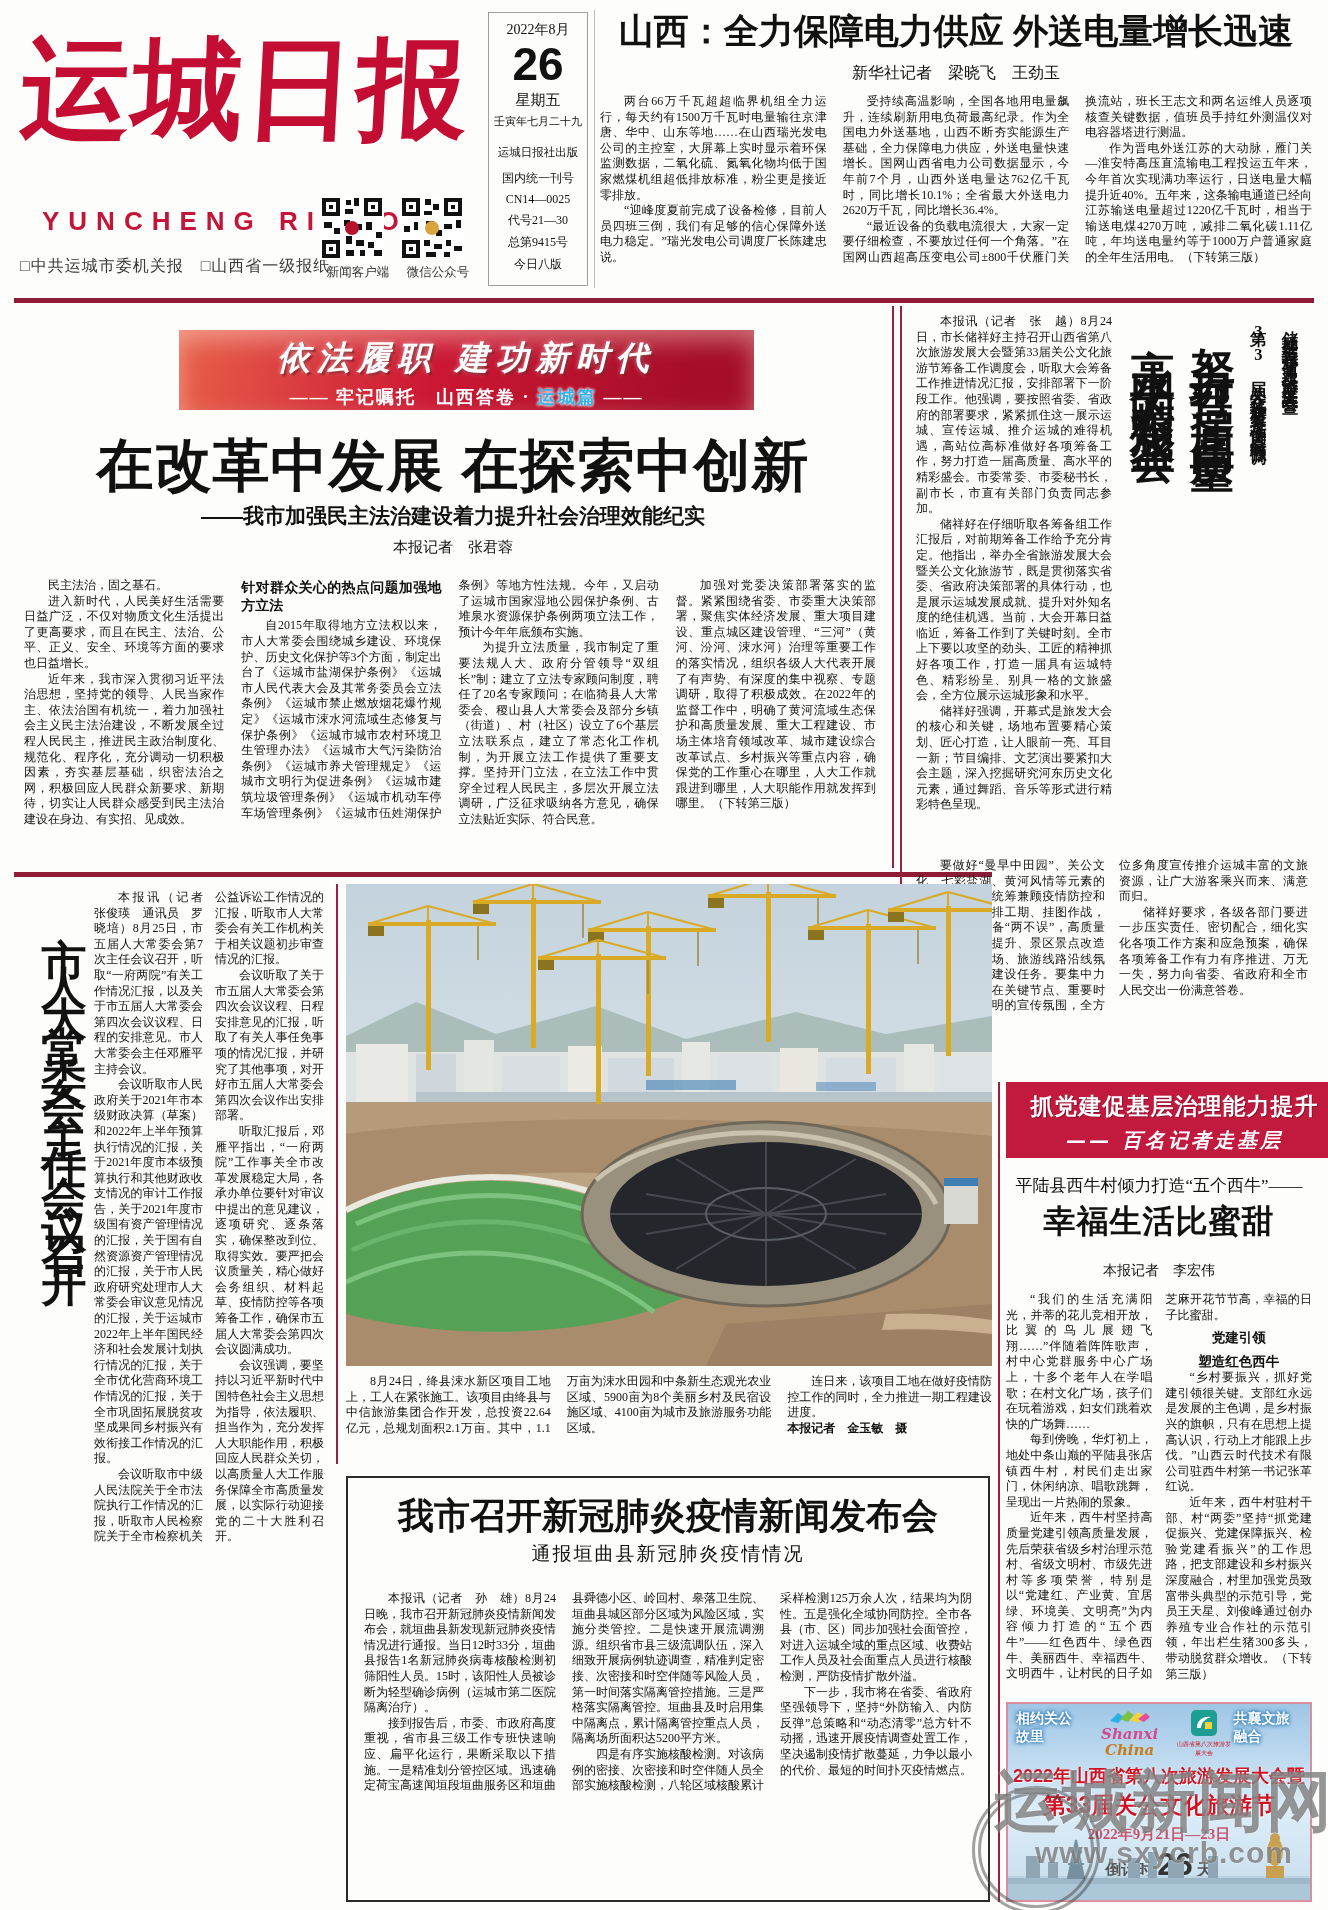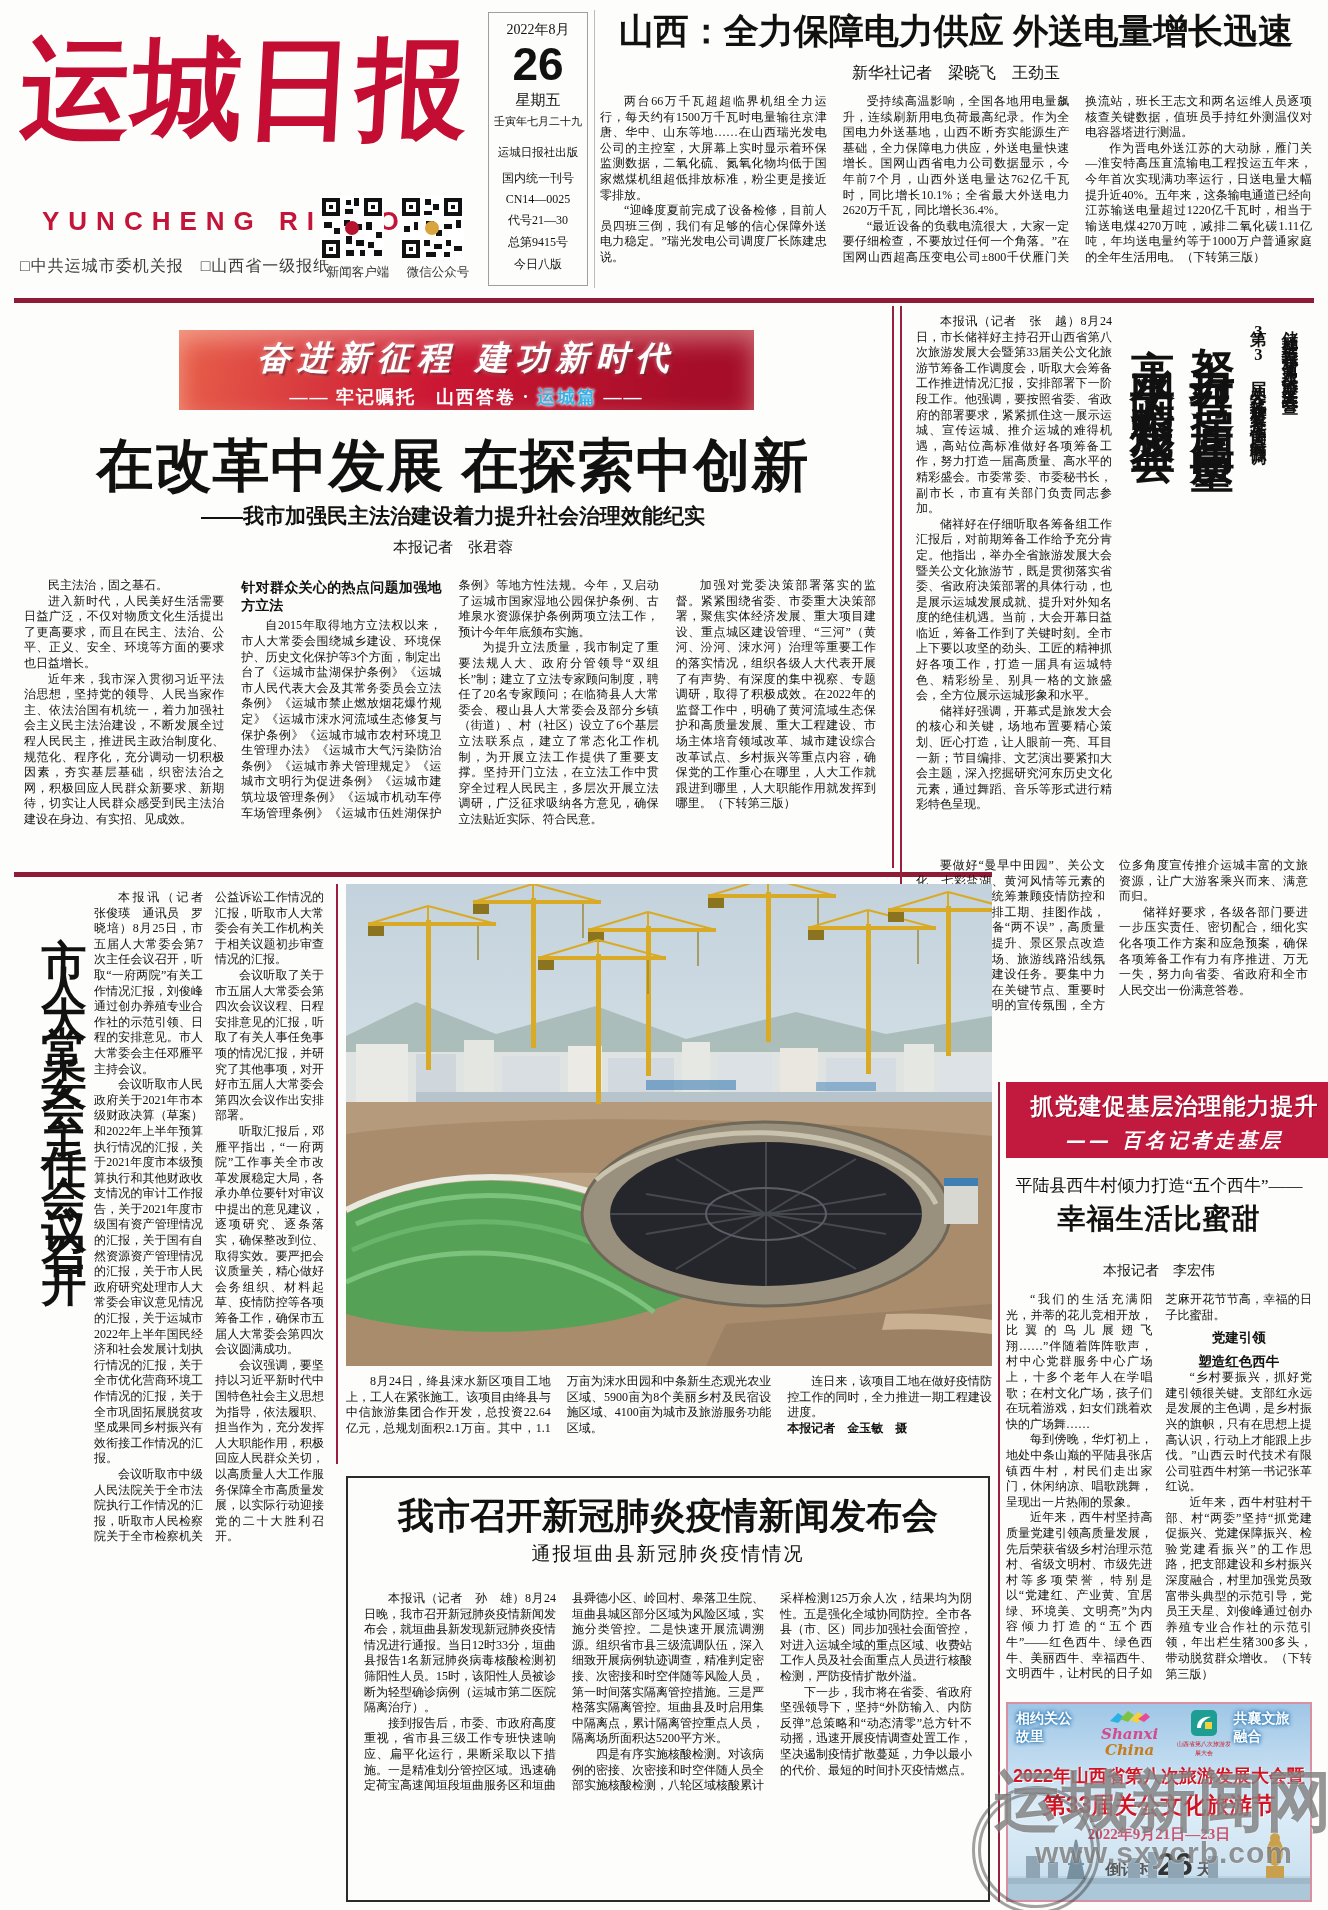--- a/index.html
+++ b/index.html
@@ -61,21 +61,21 @@
   
   .covid{left:346px;top:1476px;width:644px;height:426px;border:2px solid #2b2b2b;box-sizing:border-box;padding:14px 16px;}
   .covid .hl{text-align:center;font-family:"Liberation Sans",sans-serif;font-weight:900;font-size:36px;}
   .covid .sub{text-align:center;font-size:19px;letter-spacing:2px;}
   .covid .bd{margin-top:24px;height:292px;column-count:3;column-gap:16px;overflow:hidden;}
   
   .gr-banner{left:1006px;top:1082px;width:337px;height:76px;background:#c21a3e;color:#fff;text-align:center;}
   .gr-banner .g1{font-family:"Liberation Sans",sans-serif;font-weight:900;font-size:23px;letter-spacing:1px;padding-top:9px;text-shadow:1px 1px 0 #8d0f2a;}
   .gr-banner .g2{font-family:"DejaVu Serif",serif;font-style:italic;font-weight:bold;font-size:20px;margin-top:5px;letter-spacing:3px;}
   .gr-kicker{left:1006px;top:1174px;width:306px;text-align:center;font-size:17px;}
-  .gr-hl{left:1006px;top:1200px;width:306px;text-align:center;font-family:"Liberation Sans",sans-serif;font-weight:900;font-size:28px;letter-spacing:1px;}
+  .gr-hl{left:1006px;top:1200px;width:306px;text-align:center;font-family:"Liberation Sans",sans-serif;font-weight:900;font-size:32px;letter-spacing:1px;}
   .gr-by{left:1006px;top:1262px;width:306px;text-align:center;font-size:14px;}
   .gr-bd{left:1006px;top:1292px;width:306px;height:398px;column-count:2;column-gap:13px;overflow:hidden;}
   .gr-bd .ctr{text-align:center;text-indent:0 !important;font-weight:bold;font-family:"Liberation Sans",sans-serif;font-size:13.5px;margin-top:6px !important;}
   
   .ad{left:1006px;top:1702px;width:306px;height:200px;border:2px solid #d98f9f;box-sizing:border-box;background:linear-gradient(#9fc6e6,#dcedf8 55%,#c5dcec);overflow:hidden;}
   .ad .row1{display:flex;justify-content:space-between;align-items:flex-start;padding:6px 8px 0;}
   .ad .slog{font-family:"Liberation Sans",sans-serif;font-weight:bold;font-size:14px;color:#fff;text-shadow:0 0 4px #1d6fae,0 0 4px #1d6fae;}
   .ad .logo1{text-align:center;line-height:1;}
   .ad .logo1 .txt{font-family:"DejaVu Serif",serif;font-style:italic;font-weight:bold;font-size:15px;}
   .ad .t1{text-align:center;font-family:"Liberation Sans",sans-serif;font-weight:900;color:#cf1322;font-size:18px;margin-top:6px;text-shadow:1px 1px 0 #fff;}
@@ -198,21 +198,21 @@
 </div>
 
 <div class="abs rule" style="left:14px;top:298px;width:1300px;height:5px;"></div>
 <div class="abs rule" style="left:14px;top:872px;width:978px;height:5px;"></div>
 <div class="abs vline" style="left:900px;top:306px;width:2px;height:766px;"></div>
 <div class="abs vline" style="left:336px;top:884px;width:2px;height:580px;"></div>
 <div class="abs vline" style="left:998px;top:1082px;width:2px;height:820px;"></div>
 
 <div class="abs main-art">
   <div class="abs banner">
-    <div class="b1">奋进新征程  建功新时代</div>
+    <div class="b1">依法履职  建功新时代</div>
     <div class="b2"><span>—— 牢记嘱托　山西答卷 · </span><span class="hi">运城篇</span><span> ——</span></div>
   </div>
   <div class="hl">在改革中发展  在探索中创新</div>
   <div class="sub">——我市加强民主法治建设着力提升社会治理效能纪实</div>
   <div class="by">本报记者　张君蓉</div>
   <div class="bd body-txt">
     <p>民主法治，固之基石。</p>
     <p>进入新时代，人民美好生活需要日益广泛，不仅对物质文化生活提出了更高要求，而且在民主、法治、公平、正义、安全、环境等方面的要求也日益增长。</p>
     <p>近年来，我市深入贯彻习近平法治思想，坚持党的领导、人民当家作主、依法治国有机统一，着力加强社会主义民主法治建设，不断发展全过程人民民主，推进民主政治制度化、规范化、程序化，充分调动一切积极因素，夯实基层基础，织密法治之网，积极回应人民群众新要求、新期待，切实让人民群众感受到民主法治建设在身边、有实招、见成效。</p>
     <p class="subhead-b">针对群众关心的热点问题加强地方立法</p>
@@ -236,21 +236,21 @@
   </div>
   <div class="more body-txt">
     <p>要做好“曼早中田园”、关公文化、七彩盐湖、黄河风情等元素的精彩展示。要统筹兼顾疫情防控和筹备工作，倒排工期、挂图作战，确保防疫、筹备“两不误”，高质量完成环境整治提升、景区景点改造提升、公园广场、旅游线路沿线氛围营造等各项建设任务。要集中力量宣传造势，在关键节点、重要时段布设主题鲜明的宣传氛围，全方位多角度宣传推介运城丰富的文旅资源，让广大游客乘兴而来、满意而归。</p>
     <p>储祥好要求，各级各部门要进一步压实责任、密切配合，细化实化各项工作方案和应急预案，确保各项筹备工作有力有序推进、万无一失，努力向省委、省政府和全市人民交出一份满意答卷。</p>
   </div>
 </div>
 
 <div class="abs l-art">
   <div class="vhead">市人大常委会主任会议召开</div>
   <div class="bd body-txt">
-    <p>本报讯（记者　张俊瑛　通讯员　罗晓培）8月25日，市五届人大常委会第7次主任会议召开，听取“一府两院”有关工作情况汇报，刘俊峰通过创办养殖专业合作社的示范引领、日程的安排意见。市人大常委会主任邓雁平主持会议。</p>
+    <p>本报讯（记者　张俊瑛　通讯员　罗晓培）8月25日，市五届人大常委会第7次主任会议召开，听取“一府两院”有关工作情况汇报，以及关于市五届人大常委会第四次会议议程、日程的安排意见。市人大常委会主任邓雁平主持会议。</p>
     <p>会议听取市人民政府关于2021年市本级财政决算（草案）和2022年上半年预算执行情况的汇报，关于2021年度市本级预算执行和其他财政收支情况的审计工作报告，关于2021年度市级国有资产管理情况的汇报，关于国有自然资源资产管理情况的汇报，关于市人民政府研究处理市人大常委会审议意见情况的汇报，关于运城市2022年上半年国民经济和社会发展计划执行情况的汇报，关于全市优化营商环境工作情况的汇报，关于全市巩固拓展脱贫攻坚成果同乡村振兴有效衔接工作情况的汇报。</p>
     <p>会议听取市中级人民法院关于全市法院执行工作情况的汇报，听取市人民检察院关于全市检察机关公益诉讼工作情况的汇报，听取市人大常委会有关工作机构关于相关议题初步审查情况的汇报。</p>
     <p>会议听取了关于市五届人大常委会第四次会议议程、日程安排意见的汇报，听取了有关人事任免事项的情况汇报，并研究了其他事项，对开好市五届人大常委会第四次会议作出安排部署。</p>
     <p>听取汇报后，邓雁平指出，“一府两院”工作事关全市改革发展稳定大局，各承办单位要针对审议中提出的意见建议，逐项研究、逐条落实，确保整改到位、取得实效。要严把会议质量关，精心做好会务组织、材料起草、疫情防控等各项筹备工作，确保市五届人大常委会第四次会议圆满成功。</p>
     <p>会议强调，要坚持以习近平新时代中国特色社会主义思想为指导，依法履职、担当作为，充分发挥人大职能作用，积极回应人民群众关切，以高质量人大工作服务保障全市高质量发展，以实际行动迎接党的二十大胜利召开。</p>
   </div>
 </div>
 
 <div class="abs photo">
   <svg width="646" height="482" viewBox="0 0 646 482">

